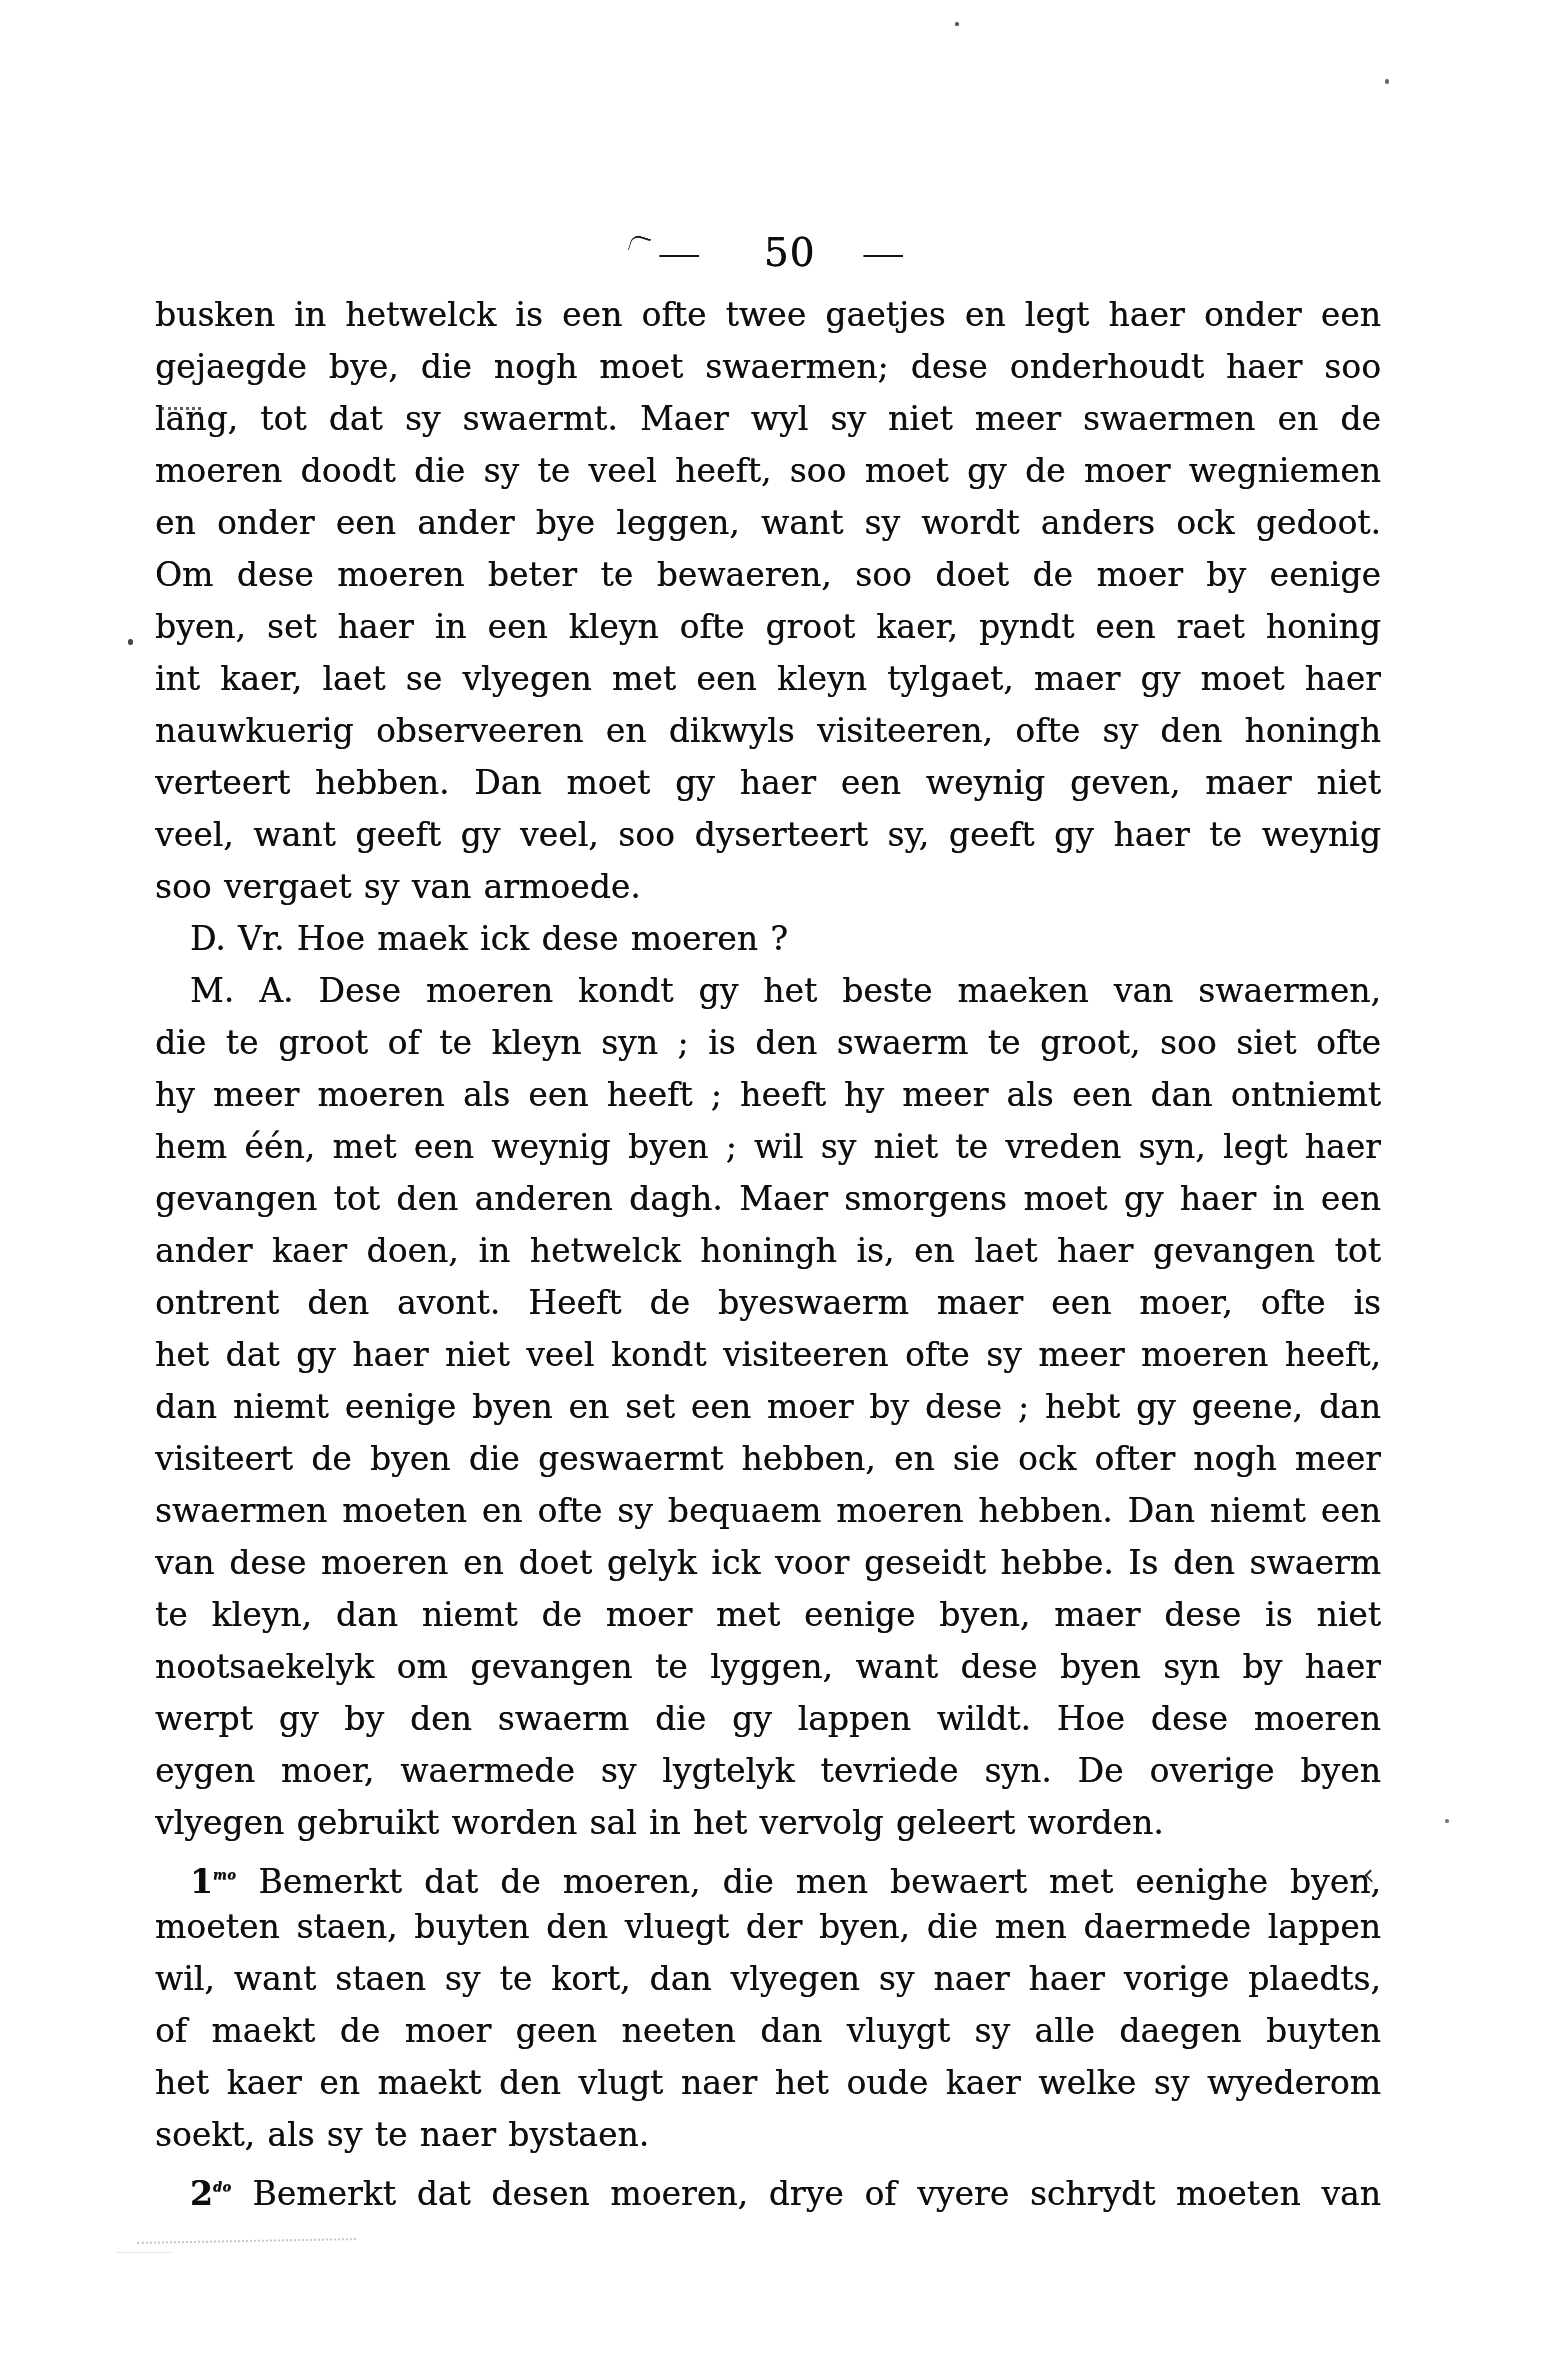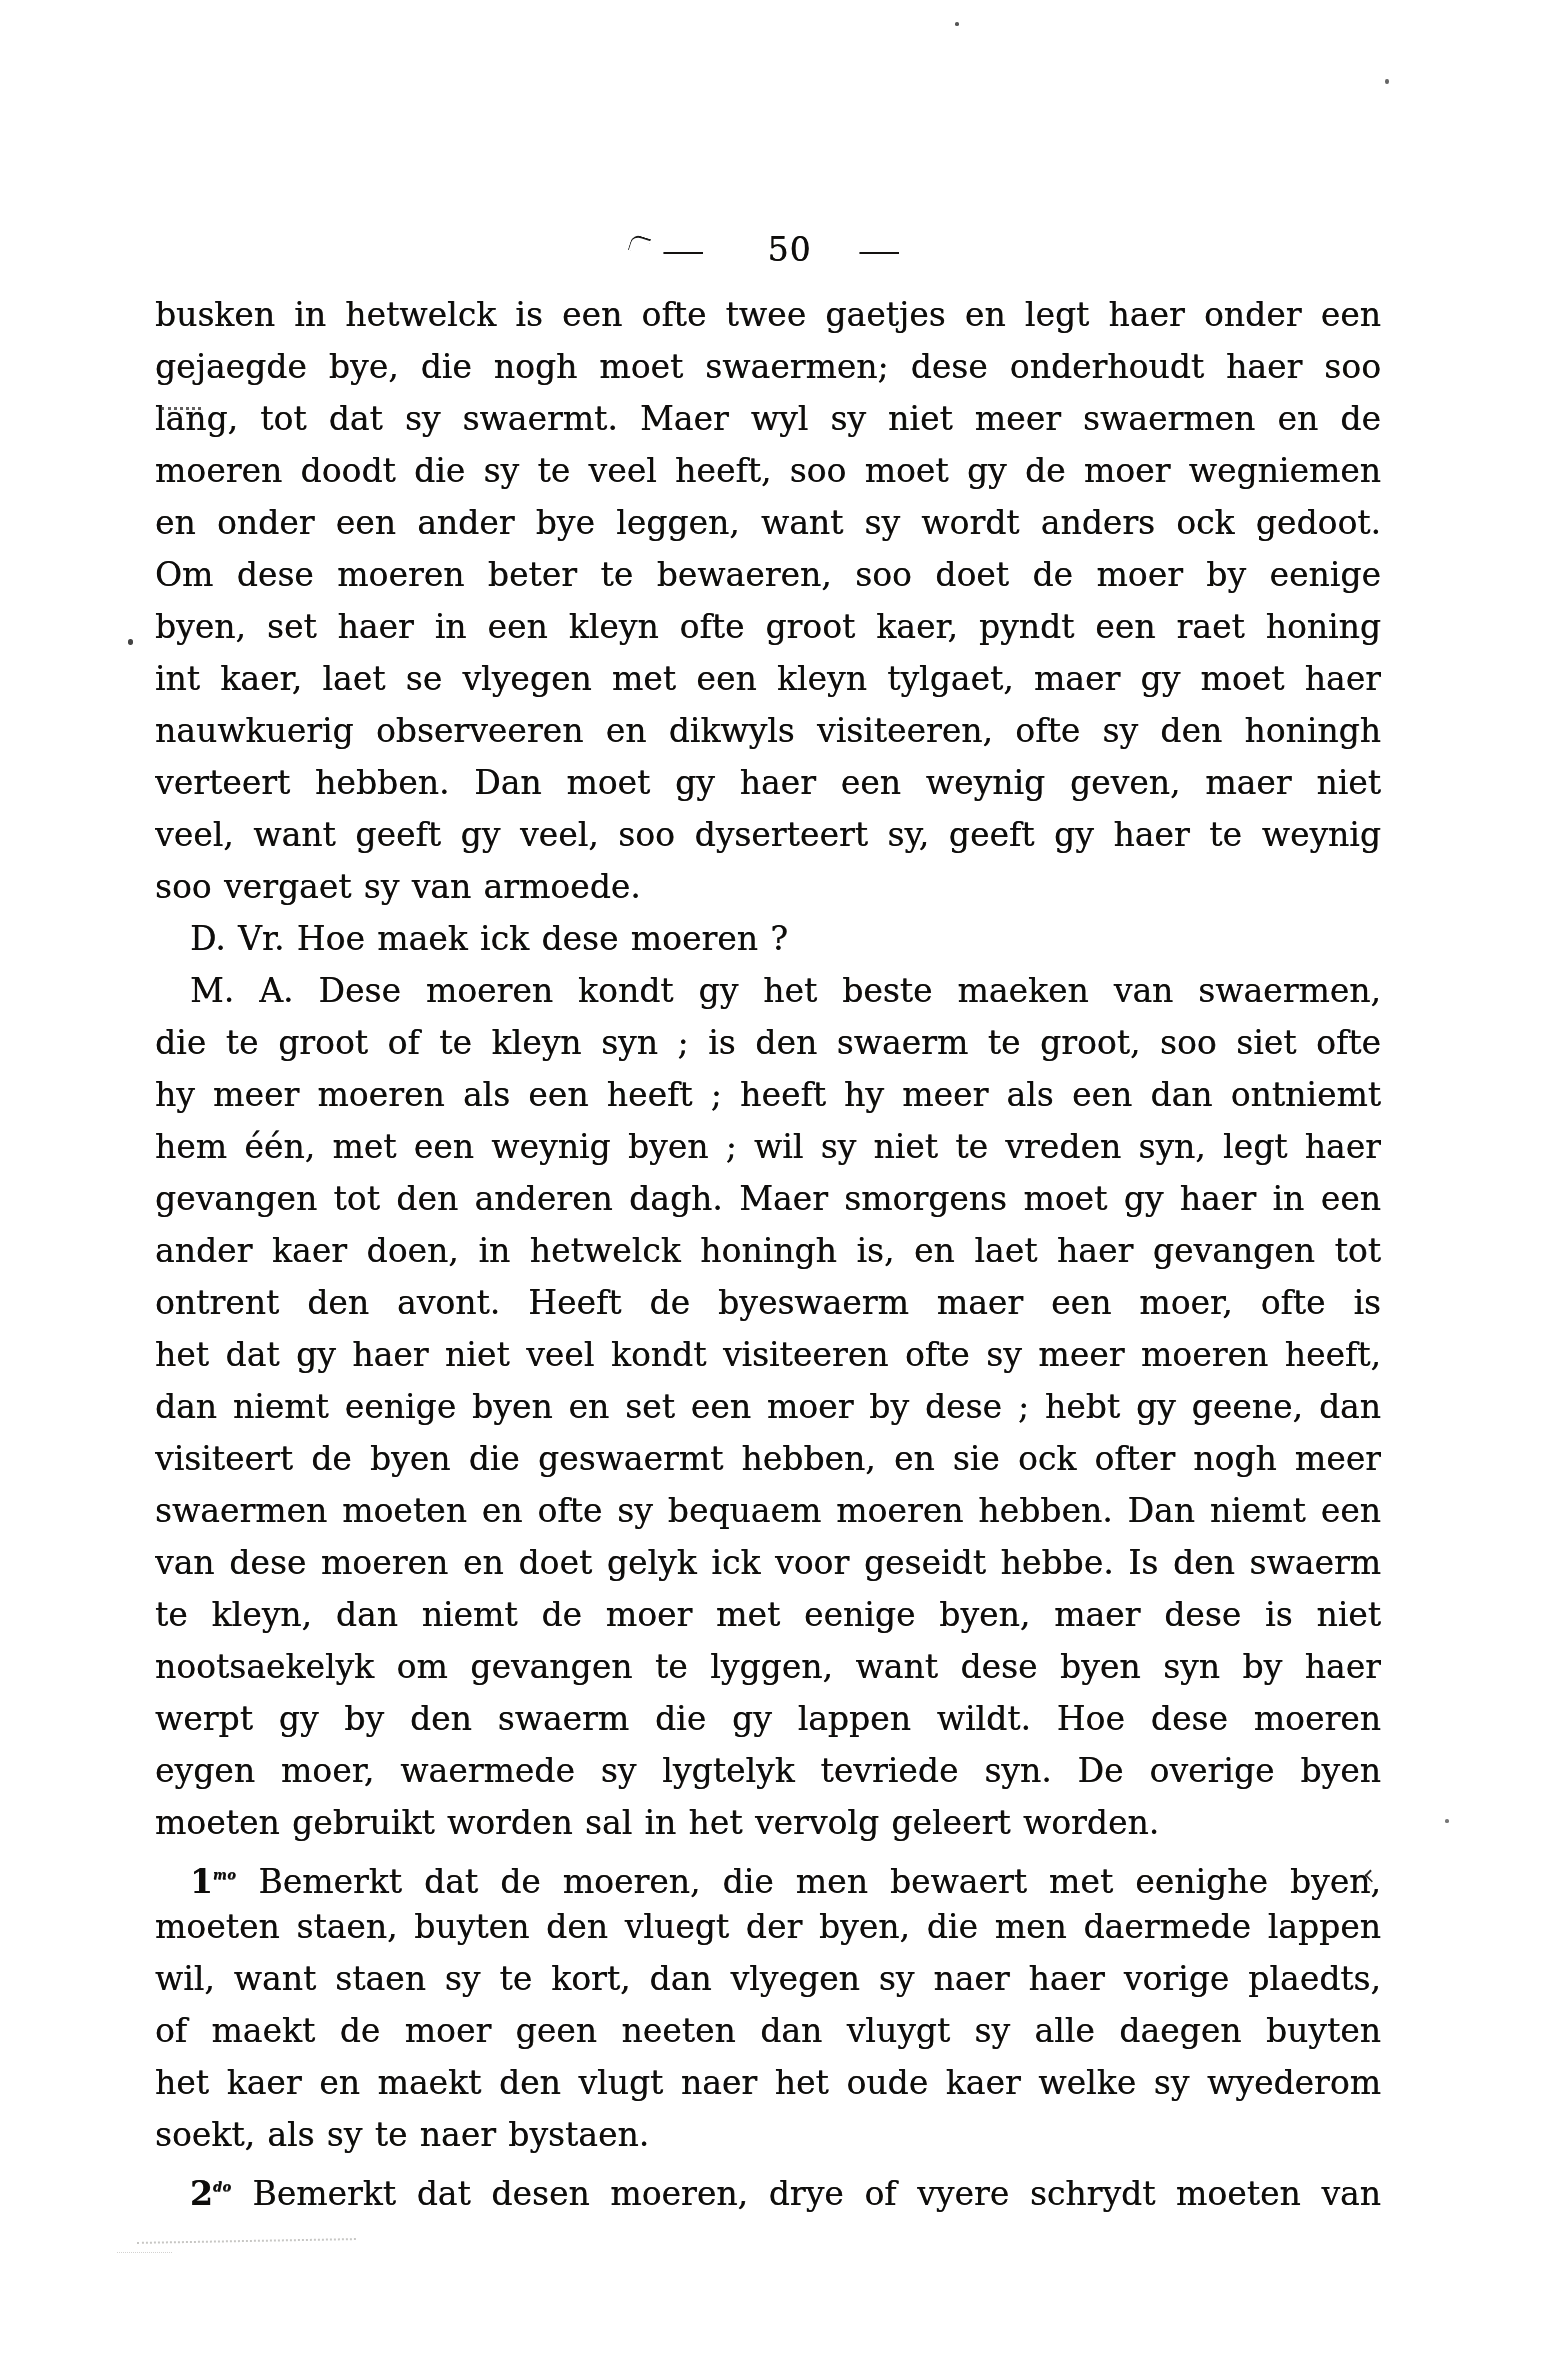--- a/index.html
+++ b/index.html
@@ -23,21 +23,21 @@
     gap: 53px;
     font-size: 37px;
     letter-spacing: 0.9px;
   }
   .pagehead .rule {
     font-size: 31px;
     transform: scaleX(1.4);
     color: #141210;
   }
   .pagehead .num {
-    font-size: 33px;
+    font-size: 39px;
     text-shadow: 0.4px 0.4px 0 #141210;
     margin-left: 15px;
   }
   
   .textblock {
     position: absolute;
     top: 289px;
     left: 155px;
     width: 1226px;
     font-size: 33px;
@@ -122,21 +122,21 @@
     <div class="line">ontrent den avont. Heeft de byeswaerm maer een moer, ofte is</div>
     <div class="line">het dat gy haer niet veel kondt visiteeren ofte sy meer moeren heeft,</div>
     <div class="line">dan niemt eenige byen en set een moer by dese ; hebt gy geene, dan</div>
     <div class="line">visiteert de byen die geswaermt hebben, en sie ock ofter nogh meer</div>
     <div class="line">swaermen moeten en ofte sy bequaem moeren hebben. Dan niemt een</div>
     <div class="line">van dese moeren en doet gelyk ick voor geseidt hebbe. Is den swaerm</div>
     <div class="line">te kleyn, dan niemt de moer met eenige byen, maer dese is niet</div>
     <div class="line">nootsaekelyk om gevangen te lyggen, want dese byen syn by haer</div>
     <div class="line">werpt gy by den swaerm die gy lappen wildt. Hoe dese moeren</div>
     <div class="line">eygen moer, waermede sy lygtelyk tevriede syn. De overige byen</div>
-    <div class="line end">moeten gebruikt worden sal in het vervolg geleert worden.</div>
+    <div class="line end">vlyegen gebruikt worden sal in het vervolg geleert worden.</div>
     <div class="line indent">
       <span class="marker"><span>1</span><span class="sup">mo</span></span><span> Bemerkt dat de moeren, die men bewaert met eenighe byen,</span>
     </div>
     <div class="line">moeten staen, buyten den vluegt der byen, die men daermede lappen</div>
     <div class="line">wil, want staen sy te kort, dan vlyegen sy naer haer vorige plaedts,</div>
     <div class="line">of maekt de moer geen neeten dan vluygt sy alle daegen buyten</div>
     <div class="line">het kaer en maekt den vlugt naer het oude kaer welke sy wyederom</div>
     <div class="line end">soekt, als sy te naer bystaen.</div>
     <div class="line indent">
       <span class="marker"><span>2</span><span class="sup">do</span></span><span> Bemerkt dat desen moeren, drye of vyere schrydt moeten van</span>

